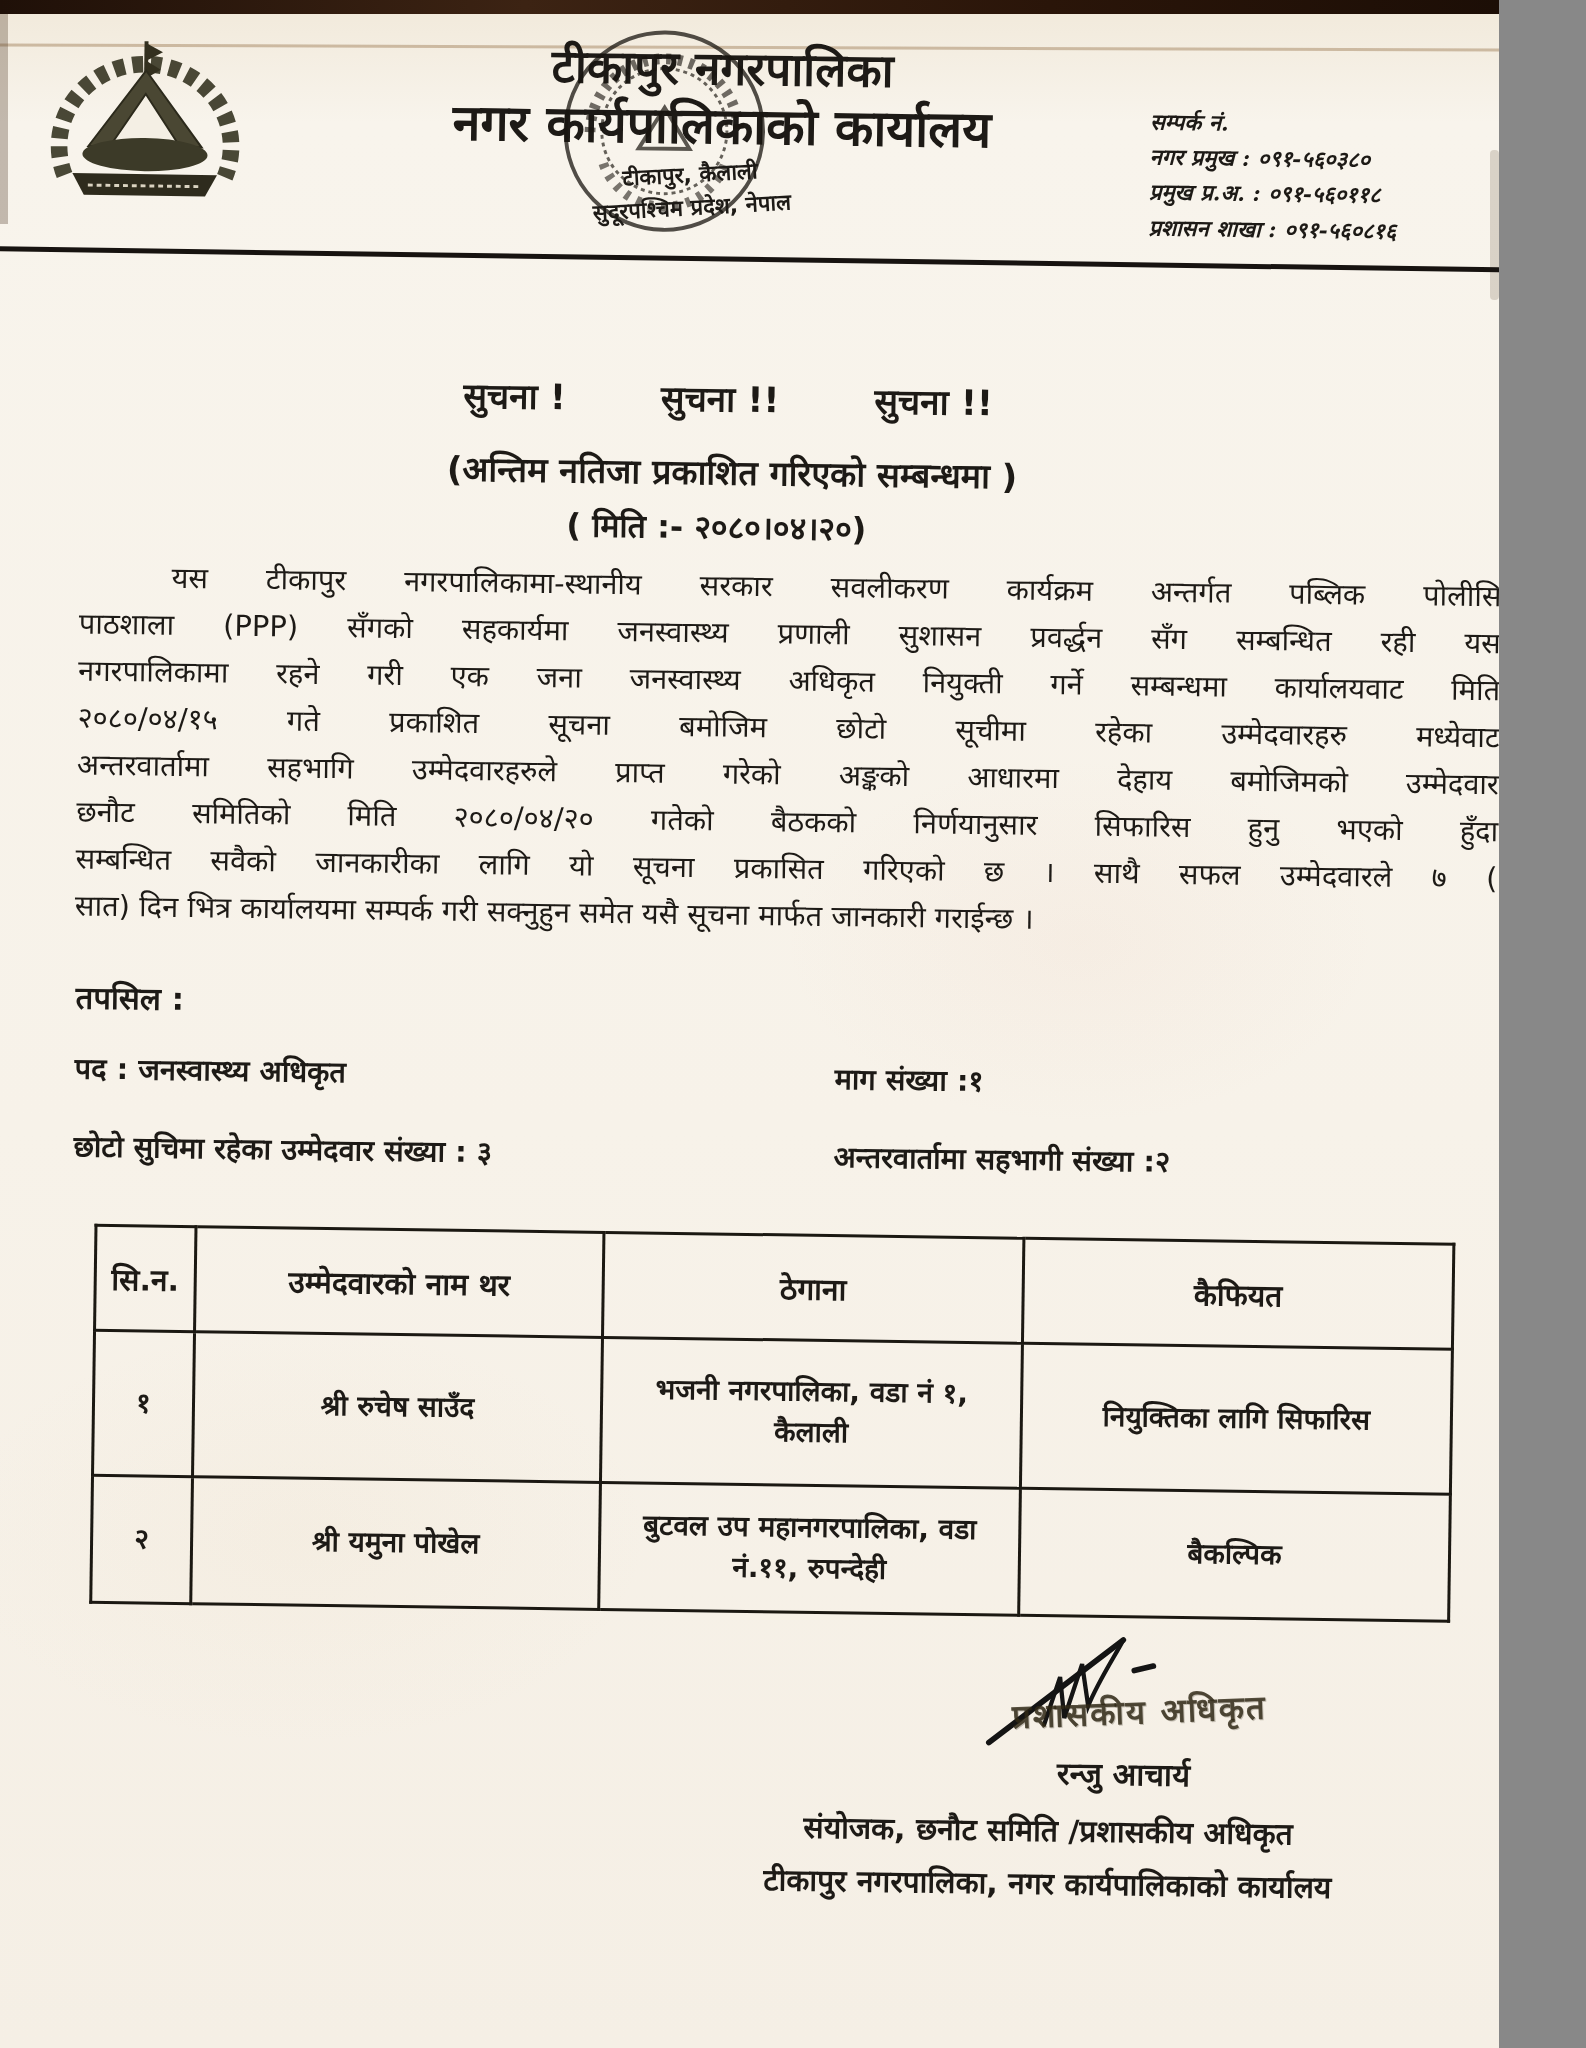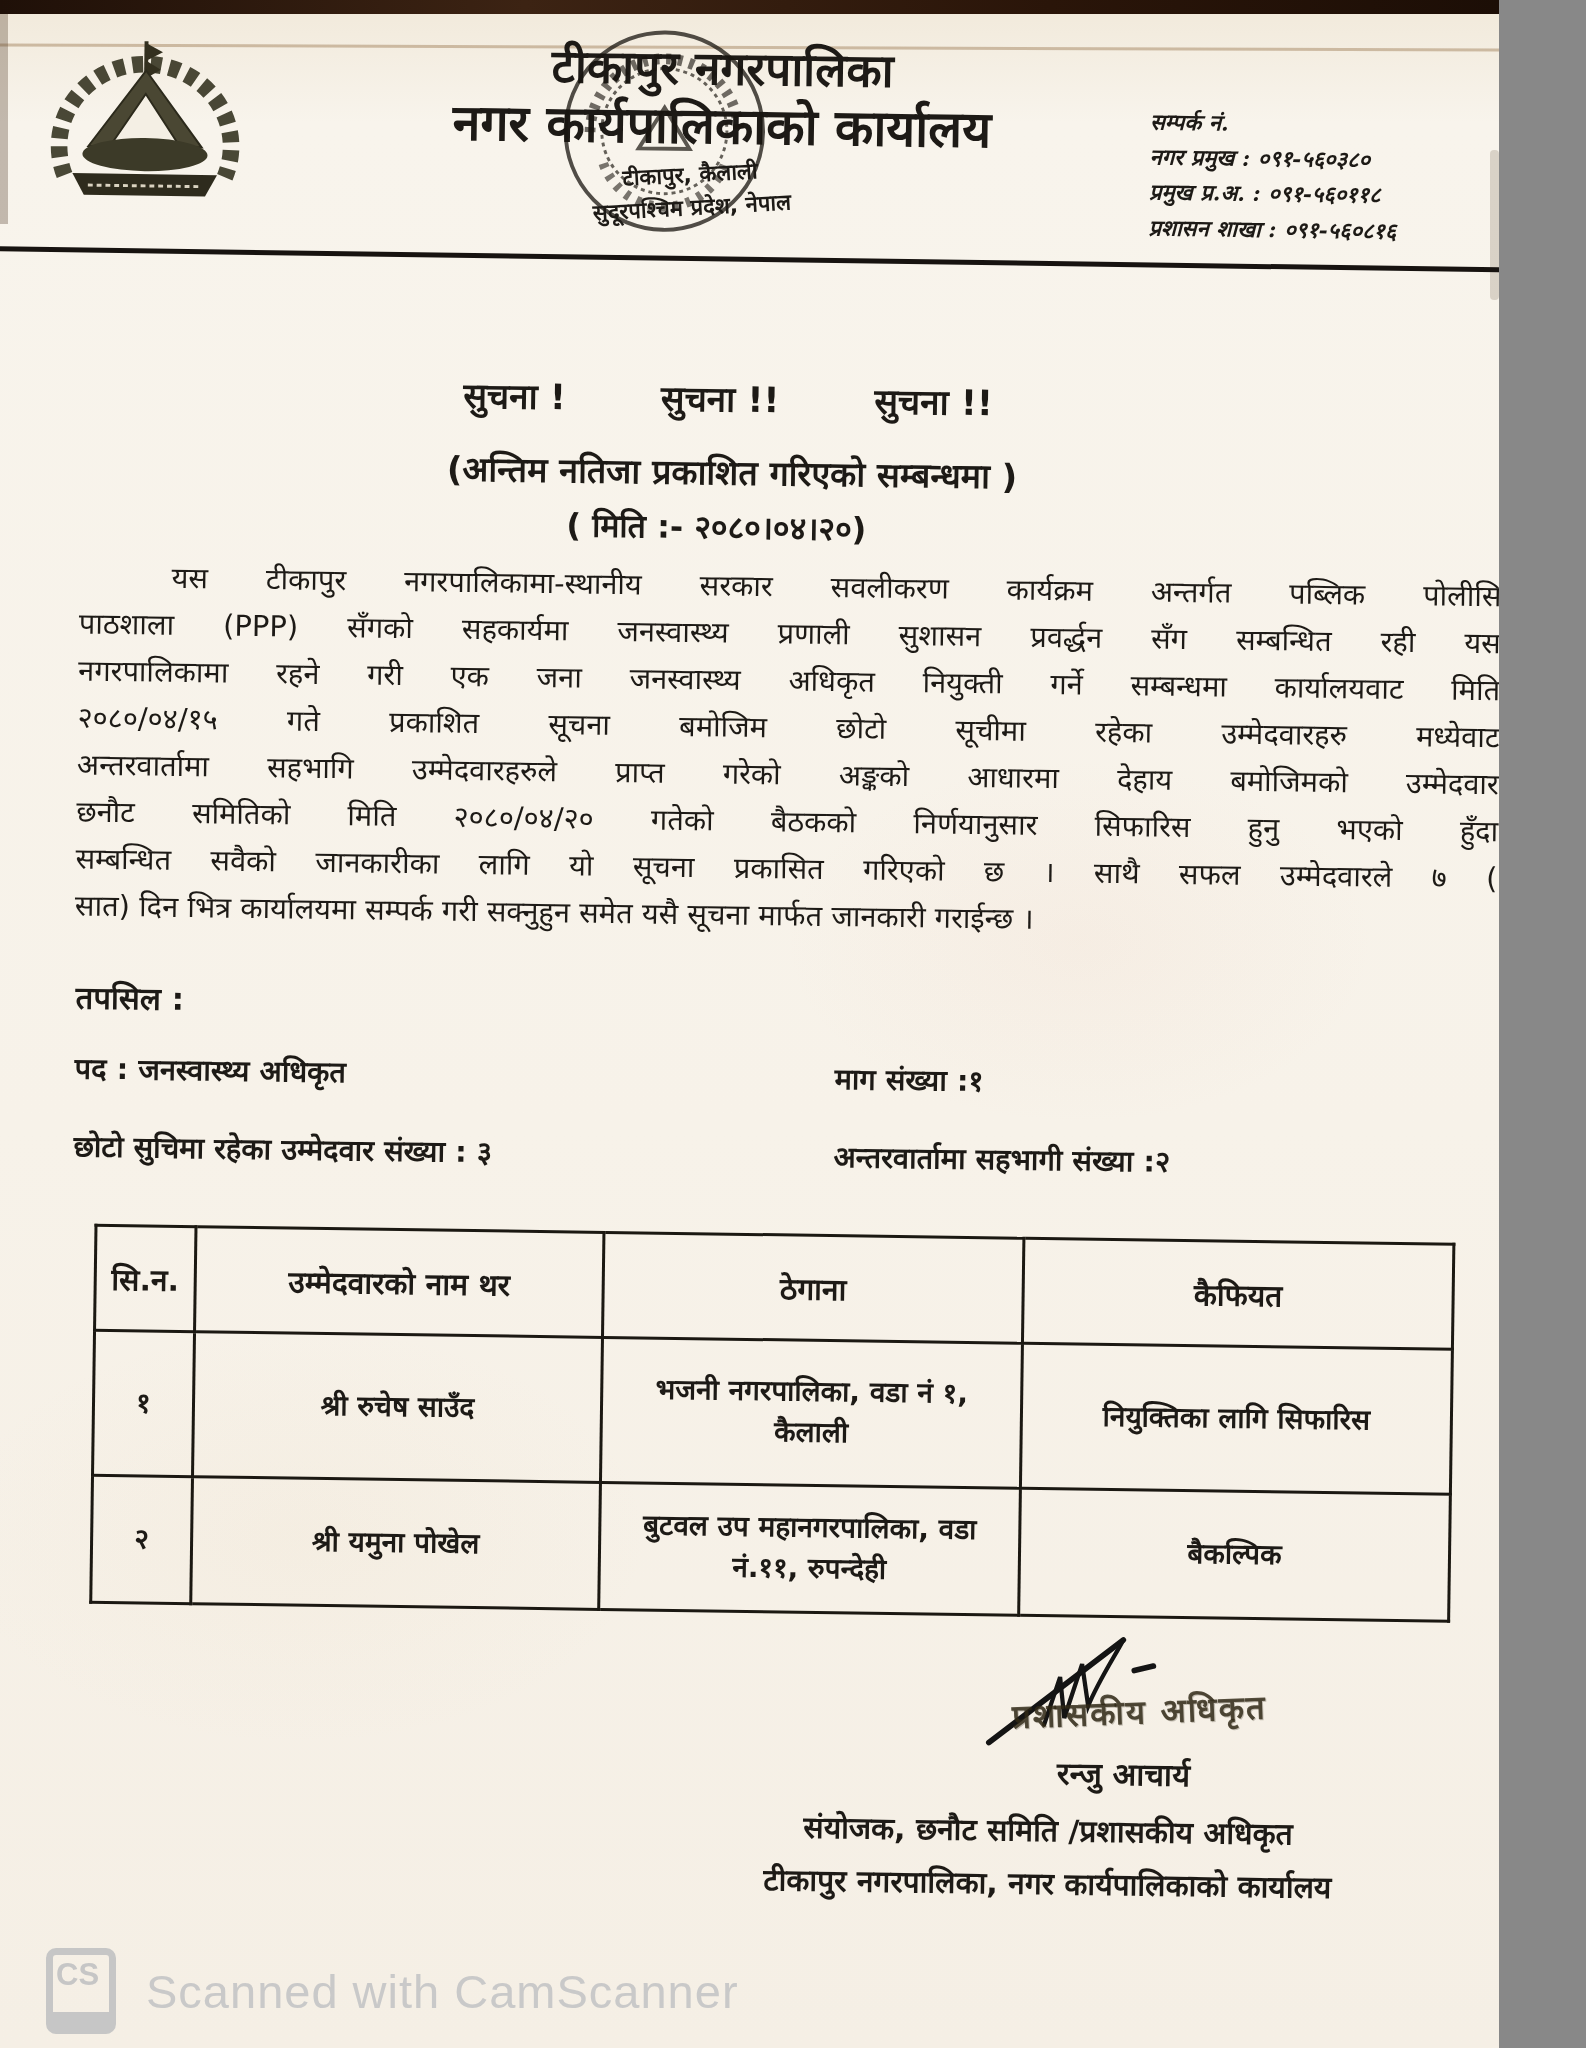--- a/index.html
+++ b/index.html
@@ -190,21 +190,14 @@
     </svg>
     <div class="stamp-title">प्रशासकीय अधिकृत</div>
     <div class="sig-name">रन्जु आचार्य</div>
     <div class="sig-block">
       <div>संयोजक, छनौट समिति /प्रशासकीय अधिकृत</div>
       <div>टीकापुर नगरपालिका, नगर कार्यपालिकाको कार्यालय</div>
     </div>
 
   </div>
 
-  <div class="watermark">
-    <div class="cs-icon">
-      <span class="cs-letters">CS</span>
-      <div class="cs-bar"></div>
-    </div>
-    <div class="wm-text">Scanned with CamScanner</div>
-  </div>
 
 </div>
 
 </body></html>

